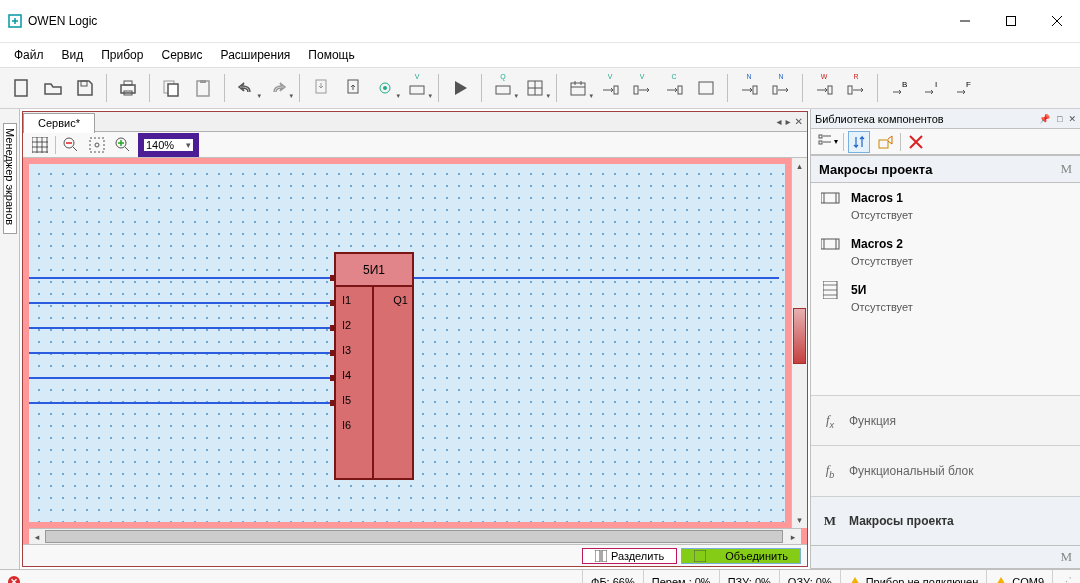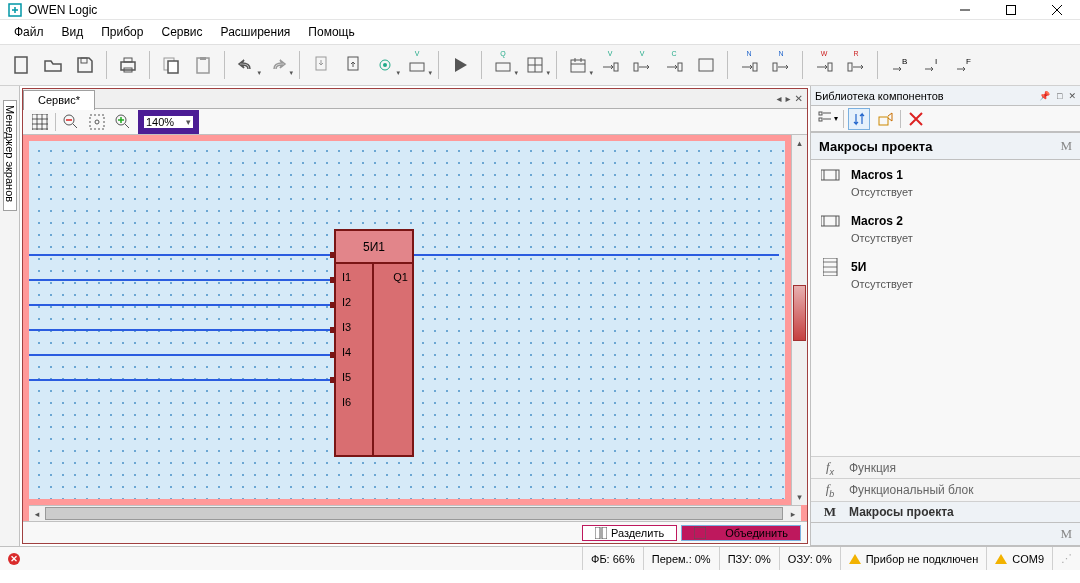--- a/index.html
+++ b/index.html
@@ -1,17 +1,17 @@
 <!DOCTYPE html>
 <html><head>
 <meta charset="utf-8">
 <style>
   * { box-sizing: border-box; margin: 0; padding: 0; font-family: 'Segoe UI', Tahoma, sans-serif; }
   body { width:1080px; height:583px; background:#fff; overflow:hidden; font-size:12px; color:#000;}
-  .titlebar { height:20px; display:flex; align-items:center; justify-content:space-between; background:#fff; border-bottom:1px solid #e5e5e5; padding:0 0 0 8px;}
+  .titlebar { height:43px; display:flex; align-items:center; justify-content:space-between; background:#fff; border-bottom:1px solid #e5e5e5; padding:0 0 0 8px;}
   .titlebar .left{display:flex;align-items:center;gap:6px;}
   .titlebar .title{font-size:12px;}
   .winbtns{display:flex;}
   .winbtn{width:46px;height:30px;display:flex;align-items:center;justify-content:center;}
   .menubar{height:24px;display:flex;align-items:center;gap:2px;padding:2px 6px;}
   .menuitem{padding:2px 7px;font-size:12px;border:1px solid transparent;}
   .toolbar{height:42px;display:flex;align-items:center;padding:3px 6px;gap:2px;border-top:1px solid #e0e0e0;border-bottom:1px solid #d0d0d0;background:#f5f5f5;}
   .tbtn{width:30px;height:34px;display:flex;align-items:center;justify-content:center;border:1px solid transparent;position:relative;}
   .tsep{width:1px;height:28px;background:#c0c0c0;margin:0 4px;}
   .tbtn .sub{font-size:7px;position:absolute;top:1px;left:50%;transform:translateX(-50%);}
@@ -43,35 +43,35 @@
   .vscroll{width:16px;background:#f0f0f0;display:flex;flex-direction:column;border-left:1px solid #c0c0c0;}
   .vscroll .arrow{height:16px;display:flex;align-items:center;justify-content:center;font-size:9px;color:#555;}
   .vscroll .track{flex:1;position:relative;}
   .vscroll .thumb{position:absolute;left:1px;right:1px;top:134px;height:56px;background:linear-gradient(#e8b0b0,#c54040);border:1px solid #a03030;}
   .hscroll{height:16px;display:flex;background:#f0f0f0;border-top:1px solid #c0c0c0;margin:0 6px 0 6px;}
   .hscroll .arrow{width:16px;display:flex;align-items:center;justify-content:center;font-size:9px;color:#555;}
   .hscroll .track{flex:1;position:relative;}
   .hscroll .thumb{position:absolute;top:1px;bottom:1px;left:0;right:2px;background:#ccc;border:1px solid #999;}
   .bottomsplit{height:22px;display:flex;justify-content:flex-end;align-items:center;gap:4px;padding:0 6px;background:#f8f8f8;border-top:1px solid #c0c0c0;}
   .splitbtn{display:flex;align-items:flex-start;gap:4px;border:1px solid #be185d;background:#fff;padding:1px 12px;font-size:11px;}
-  .splitbtn.active{background:#be185d;border-color:#7ab0e0;gap:19px;}
+  .splitbtn.active{background:#84cc16;border-color:#7ab0e0;gap:19px;}
   .right-panel{width:270px;border-left:1px solid #c0c0c0;display:flex;flex-direction:column;background:#f8f8f8;}
   .rp-head{height:20px;display:flex;align-items:center;justify-content:space-between;padding:0 4px;background:#eef2f6;border-bottom:1px solid #c0c0c0;font-size:11px;}
   .rp-head .icons{display:flex;gap:6px;font-size:9px;color:#555;}
   .rp-tb{height:26px;display:flex;align-items:center;gap:4px;padding:2px 6px;border-bottom:1px solid #c0c0c0;}
   .rp-tb .b{width:22px;height:22px;display:flex;align-items:center;justify-content:center;}
   .rp-list{flex:1;overflow:auto;}
   .rp-section-head{background:#eef2f6;border-top:1px solid #c0c0c0;border-bottom:1px solid #c0c0c0;padding:5px 8px;font-weight:600;font-size:13px;display:flex;justify-content:space-between;align-items:center;}
   .rp-section-head .m{font-family:serif;font-style:normal;color:#888;font-weight:400;}
   .rp-item{display:flex;gap:10px;padding:8px 10px;}
   .rp-item .icon{width:20px;height:14px;display:flex;align-items:center;justify-content:center;}
   .rp-item .txt{display:flex;flex-direction:column;gap:4px;}
   .rp-item .name{font-weight:600;font-size:12px;}
   .rp-item .abs{font-size:11px;color:#555;}
-  .rp-cat{display:flex;align-items:center;gap:10px;padding:2px 10px;border-top:1px solid #d0d0d0;background:#f4f4f4;color:#666;}
+  .rp-cat{display:flex;align-items:center;gap:10px;padding:16px 10px;border-top:1px solid #d0d0d0;background:#f4f4f4;color:#666;}
   .rp-cat.active{background:#eef2f6;color:#333;font-weight:600;}
   .rp-cat .sym{width:18px;font-family:serif;font-style:italic;font-size:13px;text-align:center;}
   .statusbar{height:24px;border-top:1px solid #c0c0c0;display:flex;align-items:center;font-size:11px;background:#f8f8f8;}
   .statusbar .seg{padding:0 8px;border-right:1px solid #d0d0d0;height:100%;display:flex;align-items:center;gap:5px;white-space:nowrap;}
   .err-ico{width:12px;height:12px;border-radius:50%;background:#d92b2b;color:#fff;font-size:9px;display:flex;align-items:center;justify-content:center;font-weight:bold;}
   .warn-ico{width:0;height:0;border-left:6px solid transparent;border-right:6px solid transparent;border-bottom:10px solid #f2b200;position:relative;}
   .link{color:#1a56c4;text-decoration:underline;}
   svg{display:block;}
   .icon-generic{width:20px;height:20px;}
 </style>

